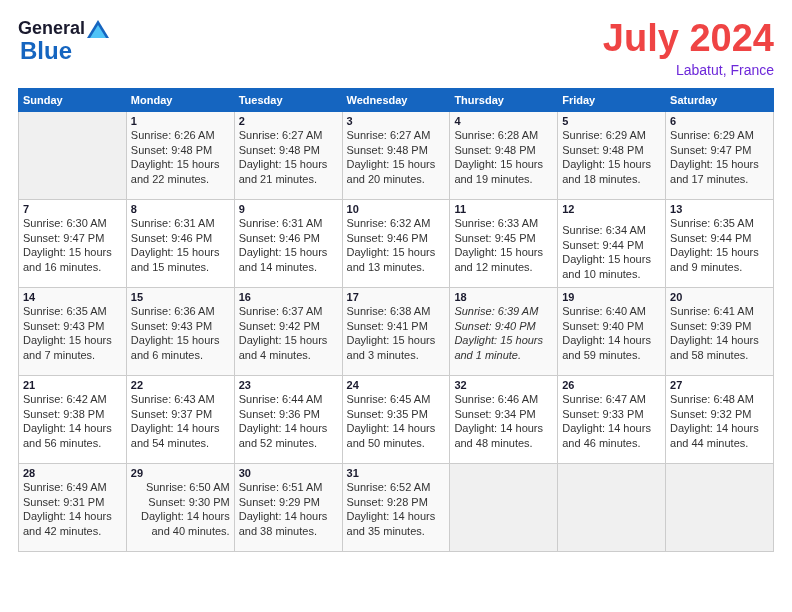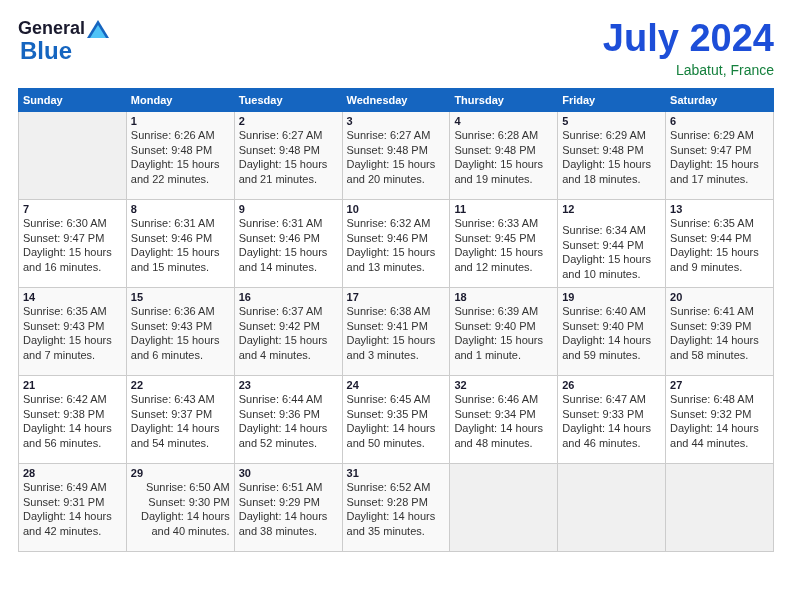--- a/index.html
+++ b/index.html
@@ -25,26 +25,26 @@
       display: flex;
       flex-direction: column;
       align-items: flex-start;
     }
     .title-section {
       text-align: right;
     }
     .month-title {
       font-size: 38px;
       font-weight: bold;
-      color: #1d4ed8;
+      color: #ef4444;
       line-height: 1.1;
     }
     .location {
       font-size: 14px;
-      color: #15803d;
+      color: #6d28d9;
       margin-top: 2px;
     }
     .calendar {
       width: 100%;
       border-collapse: collapse;
       font-size: 10px;
       padding-left: 28px;
     }
     .calendar thead th {
       background-color: #1565c0;
@@ -239,21 +239,21 @@
           </td>
           <td>
             <span class="day-num">17</span>
             <div class="day-info" style="white-space: pre-line;">Sunrise: 6:38 AM
 Sunset: 9:41 PM
 Daylight: 15 hours
 and 3 minutes.</div>
           </td>
           <td>
             <span class="day-num">18</span>
-            <div class="day-info" style="white-space: pre-line;">Sunrise: 6:39 AM
+            <div class="day-info" style="white-space: pre-line; font-style: italic;">Sunrise: 6:39 AM
 Sunset: 9:40 PM
 Daylight: 15 hours
 and 1 minute.</div>
           </td>
           <td>
             <span class="day-num">19</span>
             <div class="day-info" style="white-space: pre-line;">Sunrise: 6:40 AM
 Sunset: 9:40 PM
 Daylight: 14 hours
 and 59 minutes.</div>

